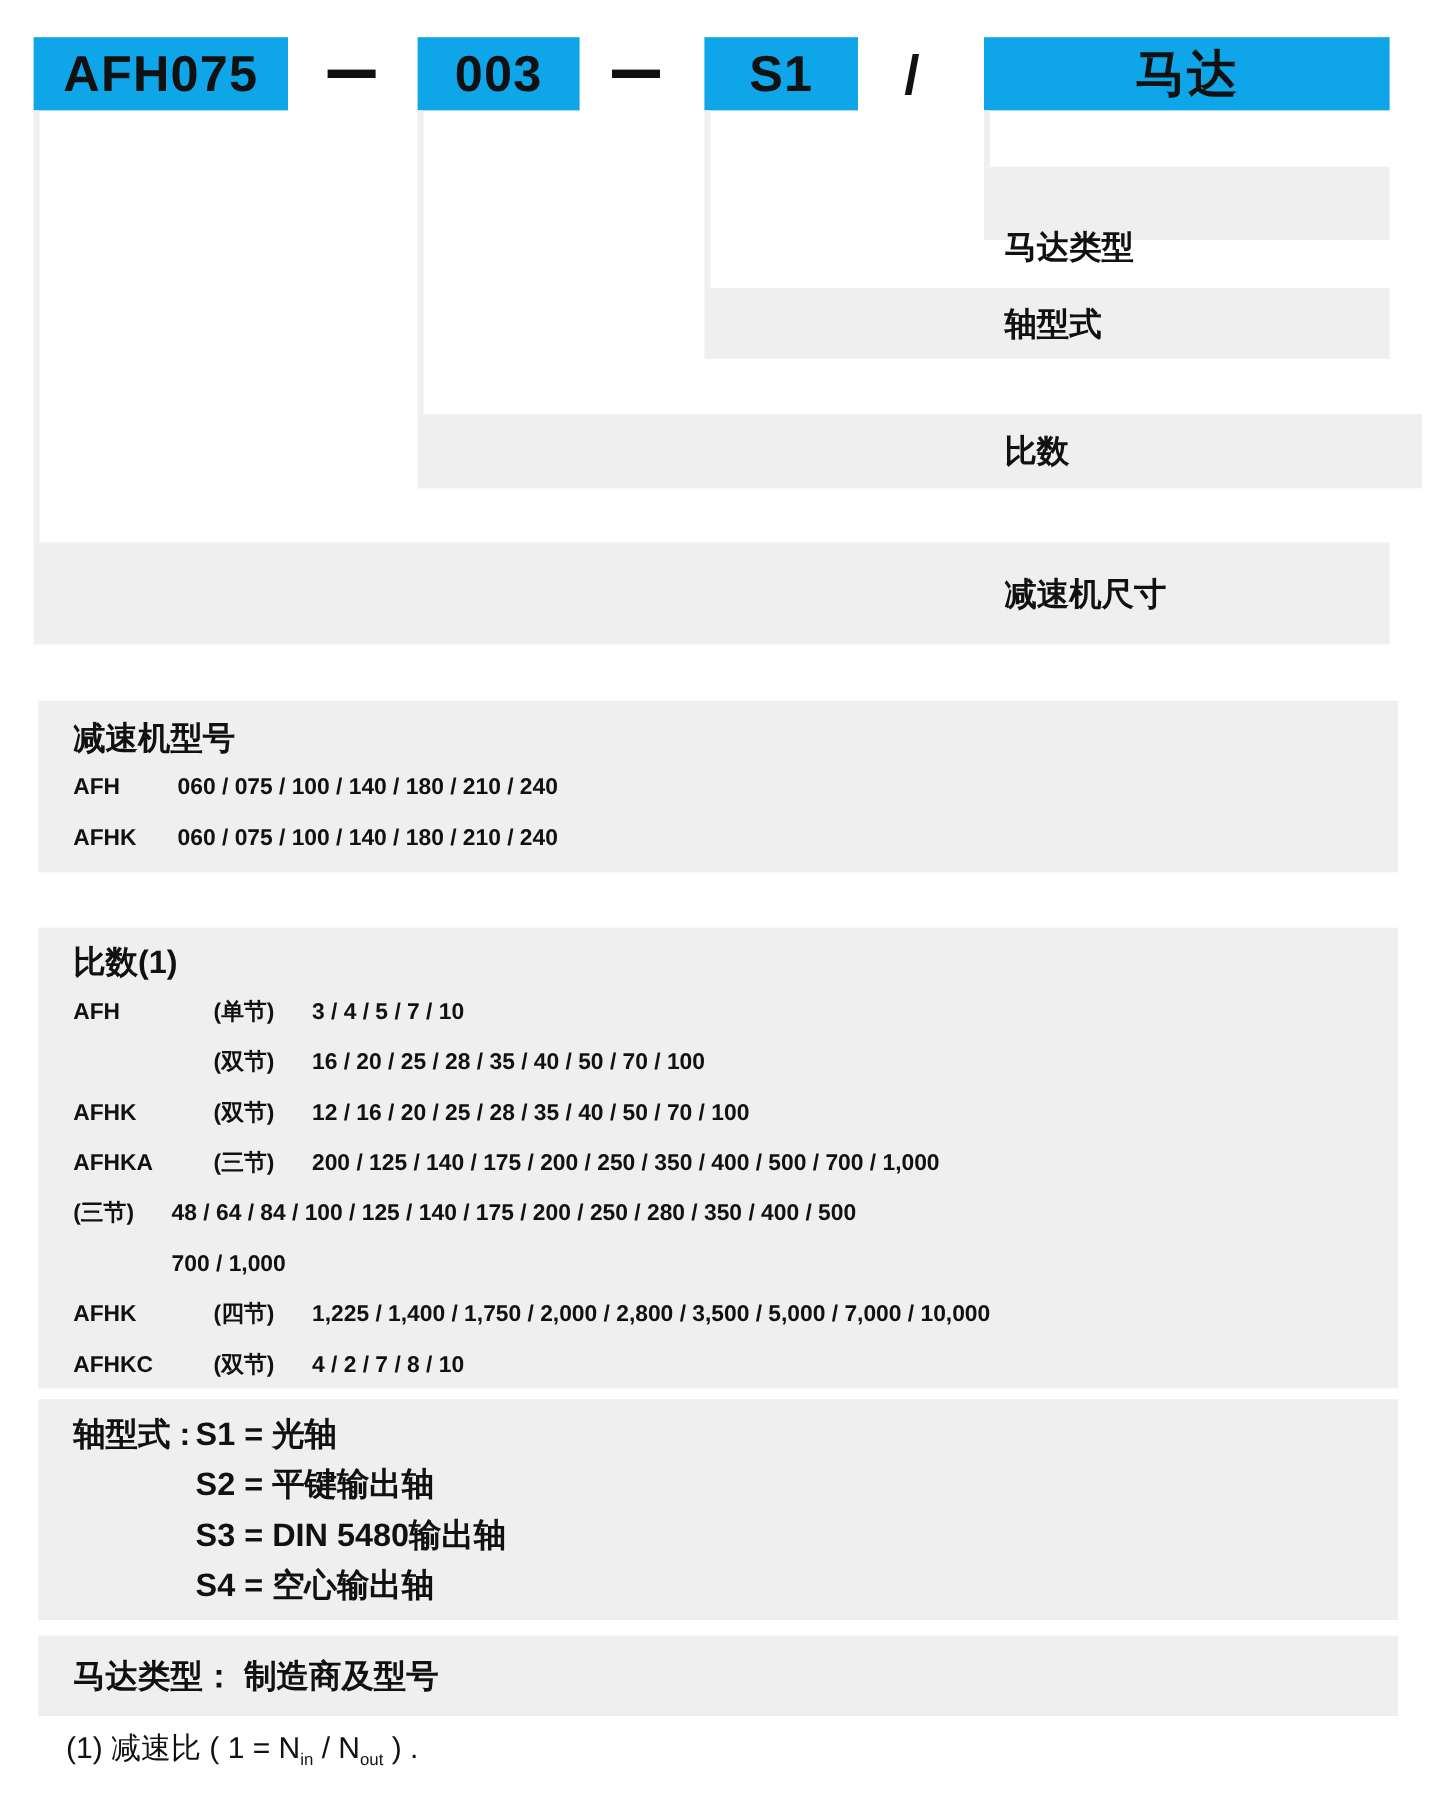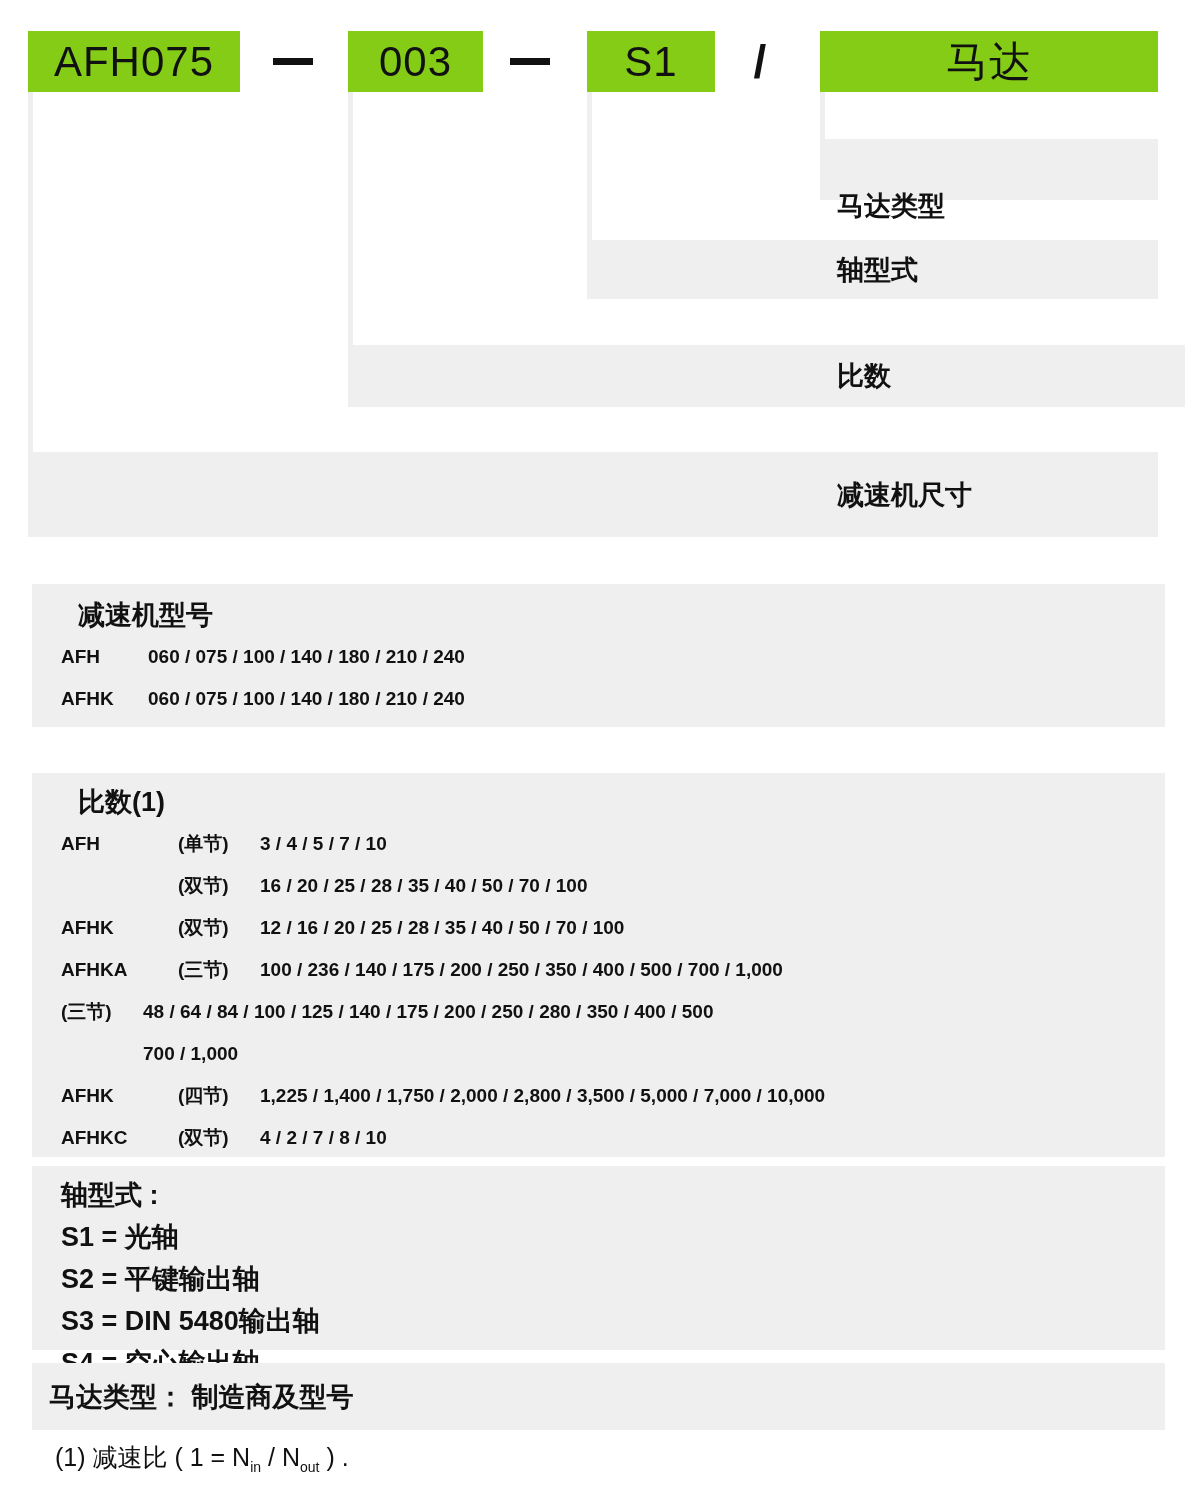--- a/index.html
+++ b/index.html
@@ -7,23 +7,23 @@
     position:relative;
     width:1200px;height:1496px;
     background:#ffffff;
     font-family:"Liberation Sans", sans-serif;
     color:#111111;
     overflow:hidden;
   }
   
   .code-box{
     position:absolute;top:31px;height:61px;
-    background:#84cc16;
+    background:#0ea5e9;
     display:flex;align-items:center;justify-content:center;
-    font-size:42px;font-weight:400;letter-spacing:1px;
+    font-size:42px;font-weight:700;letter-spacing:1px;
   }
   .box-size {left:28px;width:212px;}
   .box-ratio{left:348px;width:135px;}
   .box-shaft{left:587px;width:128px;}
   .box-motor{left:820px;width:338px;}
   .dash{position:absolute;top:58px;width:40px;height:7px;background:#111111;}
   .dash-1{left:273px;}
   .dash-2{left:510px;}
   .slash{
     position:absolute;left:735px;top:31px;width:50px;height:61px;
@@ -53,27 +53,27 @@
   .section{
     position:absolute;left:32px;width:1133px;
     background:#efefef;
     box-sizing:border-box;
   }
   .sec-inner{margin-left:29px;margin-right:12px;}
   .sec-model{top:584px;height:143px;padding-top:10px;}
   .sec-ratio{top:773px;height:384px;padding-top:8px;}
   .sec-shaft{top:1166px;height:184px;padding-top:8px;}
   .sec-motor{top:1363px;height:67px;display:flex;align-items:center;}
-  .sec-heading{font-size:27px;font-weight:700;line-height:42px;margin-left:17px;}
+  .sec-heading{font-size:27px;font-weight:700;line-height:42px;}
   .row{display:flex;font-size:19px;font-weight:700;line-height:42px;}
   .m-series{width:87px;flex:none;}
   .r-series{width:117px;flex:none;}
   .r-stage{width:82px;flex:none;}
   .r-values{flex:1;white-space:pre-line;}
-  .shaft-flex{display:flex;font-size:27px;font-weight:700;line-height:42px;flex-direction:column;}
+  .shaft-flex{display:flex;font-size:27px;font-weight:700;line-height:42px;}
   .shaft-prefix{width:102px;flex:none;}
   .shaft-rows{flex:1;}
   .shaft-row{line-height:42px;}
   
   .footnote{
     position:absolute;left:55px;top:1440px;
     font-size:25px;font-weight:400;line-height:34px;
   }
   .footnote sub{font-size:14px;font-weight:400;line-height:0;}
 </style>
@@ -148,21 +148,21 @@
         <span class="r-values">16 / 20 / 25 / 28 / 35 / 40 / 50 / 70 / 100</span>
       </div>
       <div class="row">
         <span class="r-series">AFHK</span>
         <span class="r-stage">(双节)</span>
         <span class="r-values">12 / 16 / 20 / 25 / 28 / 35 / 40 / 50 / 70 / 100</span>
       </div>
       <div class="row">
         <span class="r-series">AFHKA</span>
         <span class="r-stage">(三节)</span>
-        <span class="r-values">100 / 236 / 140 / 175 / 200 / 250 / 350 / 400 / 500 / 700 / 1,000</span>
+        <span class="r-values">200 / 125 / 140 / 175 / 200 / 250 / 350 / 400 / 500 / 700 / 1,000</span>
       </div>
       <div class="row">
         <span class="r-stage">(三节)</span>
         <span class="r-values">48 / 64 / 84 / 100 / 125 / 140 / 175 / 200 / 250 / 280 / 350 / 400 / 500
 700 / 1,000</span>
       </div>
       <div class="row">
         <span class="r-series">AFHK</span>
         <span class="r-stage">(四节)</span>
         <span class="r-values">1,225 / 1,400 / 1,750 / 2,000 / 2,800 / 3,500 / 5,000 / 7,000 / 10,000</span>

